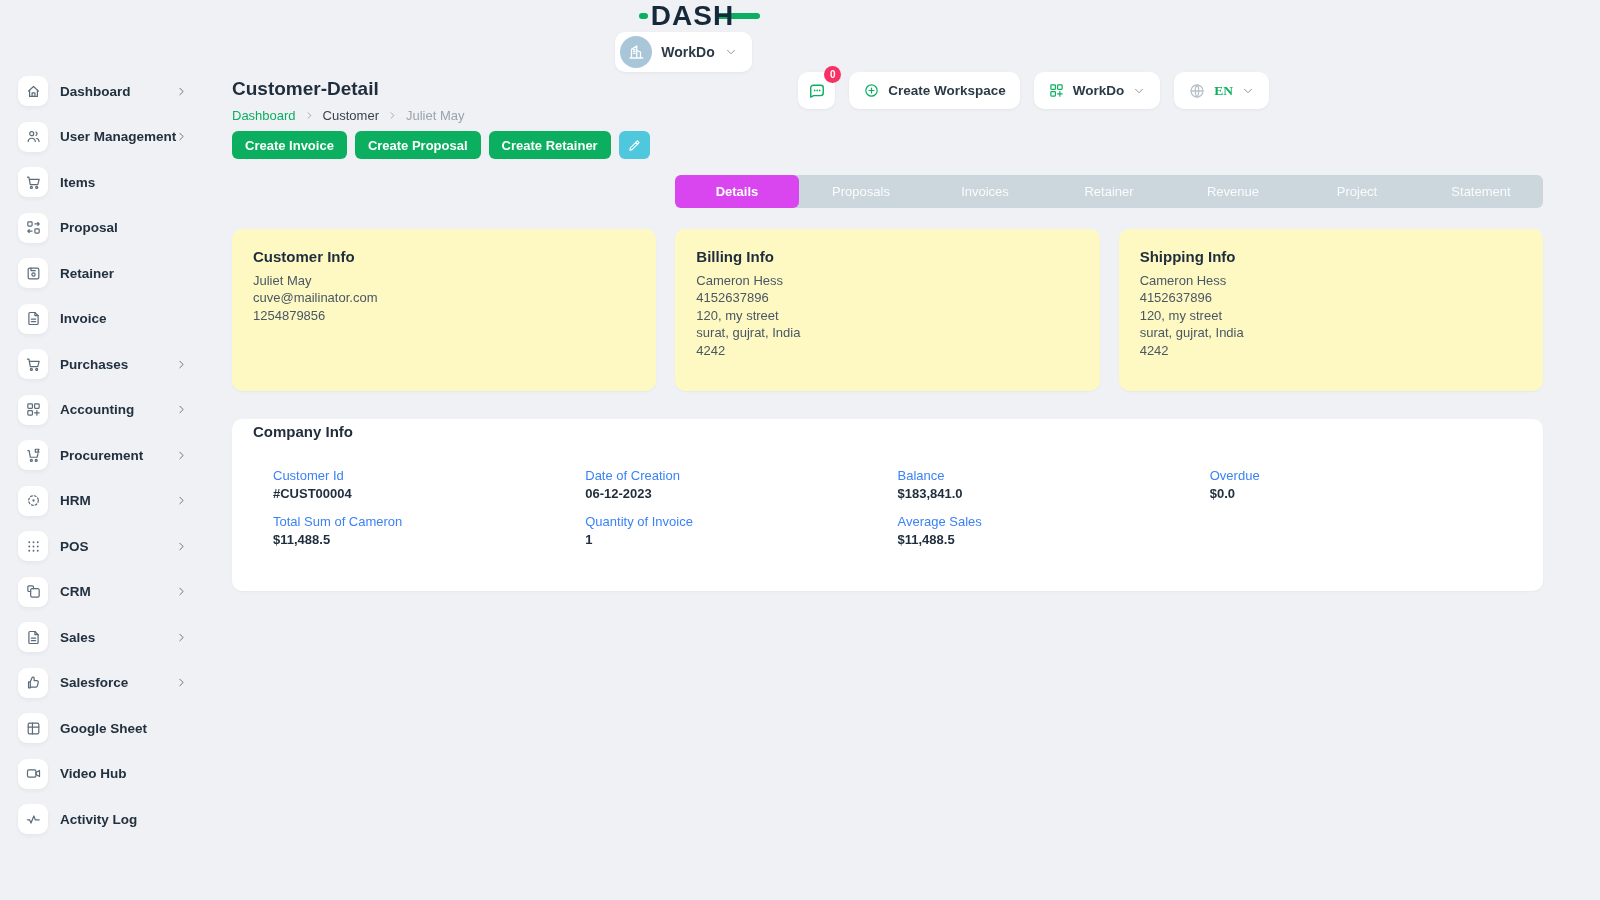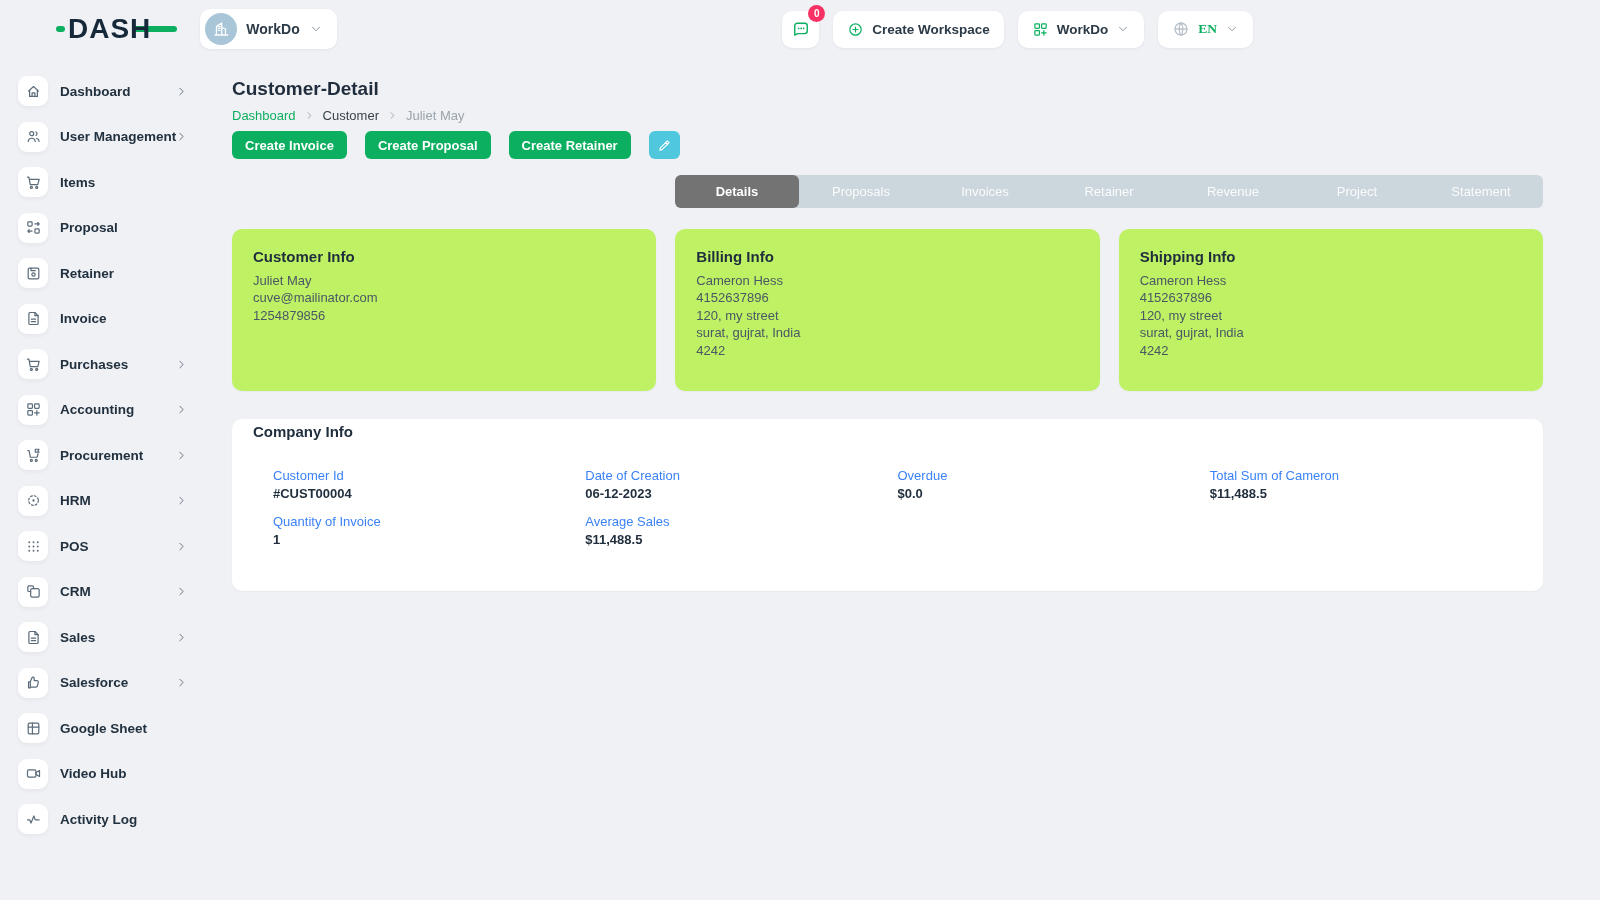--- a/index.html
+++ b/index.html
@@ -8,21 +8,21 @@
     background:#f0f1f5;
     font-family:"Liberation Sans", sans-serif;
     color:#223140;
     overflow:hidden;
     position:relative;
   }
   svg { display:block; }
   .stroke-ic { fill:none; stroke:currentColor; stroke-width:1.7; stroke-linecap:round; stroke-linejoin:round; }
 
   
-  .topbar { position:absolute; top:0; left:1px; width:1310px; height:58px; display:flex; align-items:center; }
+  .topbar { position:absolute; top:0; left:17px; width:1310px; height:58px; display:flex; align-items:center;flex-direction:column; }
   .logo { display:flex; align-items:center; margin-left:55px; cursor:pointer; position:relative; }
   .logo-dash-left { width:9px; height:6px; border-radius:3px; background:#0caf60; margin-right:3px; }
   .logo-text { font-size:28px; font-weight:800; letter-spacing:1px; color:#15293a; position:relative; z-index:1; }
   .logo-bar { width:44px; height:6px; border-radius:3px; background:#0caf60; margin-left:-18px; }
   .ws-pill { display:flex; align-items:center; gap:9px; background:#fff; border-radius:10px; height:40px; padding:4px 14px 4px 5px; margin-left:23px; box-shadow:0 1px 3px rgba(20,40,60,.06); cursor:pointer; }
   .ws-avatar { width:32px; height:32px; border-radius:50%; background:#a9c6d9; color:#fff; display:flex; align-items:center; justify-content:center; }
   .ws-name { font-size:14px; font-weight:700; color:#2b3a46; }
   .chev { color:#8b97a1; }
   .top-right { margin-left:auto; margin-right:58px; display:flex; align-items:center; gap:14px; }
   .pill { background:#fff; border-radius:10px; height:37px; display:flex; align-items:center; gap:8px; padding:0 14px; box-shadow:0 1px 3px rgba(20,40,60,.06); cursor:pointer; font-size:13.5px; font-weight:600; color:#2b3a46; }
@@ -42,30 +42,30 @@
 
   
   .main { position:absolute; left:232px; top:72px; width:1311px; }
   .page-head { display:flex; align-items:flex-start; justify-content:space-between; margin-top:6px;flex-direction:column; }
   .page-title { font-size:19px; font-weight:700; color:#1f2d3c; }
   .breadcrumb { display:flex; align-items:center; gap:8px; margin-top:8px; font-size:13px; }
   .bc-link { color:#0caf60; cursor:pointer; }
   .bc-mid { color:#39434d; cursor:pointer; }
   .bc-cur { color:#9aa4ad; }
   .bc-sep { color:#8b97a1; }
-  .actions { display:flex; align-items:center; gap:18px; margin-top:8px; }
+  .actions { display:flex; align-items:center; gap:8px; margin-top:8px; }
   .btn { background:#0caf60; color:#fff; border:none; border-radius:6px; height:28px; padding:0 13px; font-size:13px; font-weight:600; font-family:inherit; cursor:pointer; }
   .btn-edit { background:#4fc7dc; width:31px; height:28px; border-radius:6px; border:none; display:flex; align-items:center; justify-content:center; color:#fff; cursor:pointer; }
 
   .tabbar { width:868px; margin-left:auto; margin-top:16px; height:33px; background:#ccd6dd; border-radius:6px; display:flex; }
   .tab { flex:1; display:flex; align-items:center; justify-content:center; font-size:13px; color:rgba(255,255,255,.92); cursor:pointer; border-radius:6px; }
-  .tab.active { background:#737373; color:#fff; font-weight:600; }
+  .tab.active { background:#d946ef; color:#fff; font-weight:600; }
 
   .cards-row { display:flex; gap:19px; margin-top:21px; }
-  .card { flex:1; background:#bef264; border-radius:10px; height:162px; padding:19px 21px; box-shadow:0 1px 2px rgba(16,24,40,.04); }
+  .card { flex:1; background:#fef9c3; border-radius:10px; height:162px; padding:19px 21px; box-shadow:0 1px 2px rgba(16,24,40,.04); }
   .card-title { font-size:15px; font-weight:700; color:#1f2d3c; }
   .card-line { font-size:13px; color:#4a5764; line-height:17.4px; }
   .card-lines { margin-top:7px; }
 
   .company-card { background:#fff; border-radius:10px; margin-top:28px; padding:4px 21px 30px; box-shadow:0 1px 2px rgba(16,24,40,.04); min-height:172px; }
   .company-grid { display:grid; grid-template-columns:repeat(4,1fr); row-gap:13px; margin-top:28px; padding-left:20px; }
   .field-label { font-size:13px; color:#3b82f6; }
   .field-value { font-size:13px; font-weight:700; color:#1f2d3c; margin-top:3px; }
 </style>
 </head>
@@ -455,20 +455,24 @@
     <div class="company-grid">
         <div>
           <div class="field-label">Customer Id</div>
     <div class="field-value">#CUST00004</div>
         </div>
         <div>
           <div class="field-label">Date of Creation</div>
     <div class="field-value">06-12-2023</div>
         </div>
         <div>
+          <div class="field-label">Balance</div>
+    <div class="field-value">$183,841.0</div>
+        </div>
+        <div>
           <div class="field-label">Overdue</div>
     <div class="field-value">$0.0</div>
         </div>
         <div>
           <div class="field-label">Total Sum of Cameron</div>
     <div class="field-value">$11,488.5</div>
         </div>
         <div>
           <div class="field-label">Quantity of Invoice</div>
     <div class="field-value">1</div>

